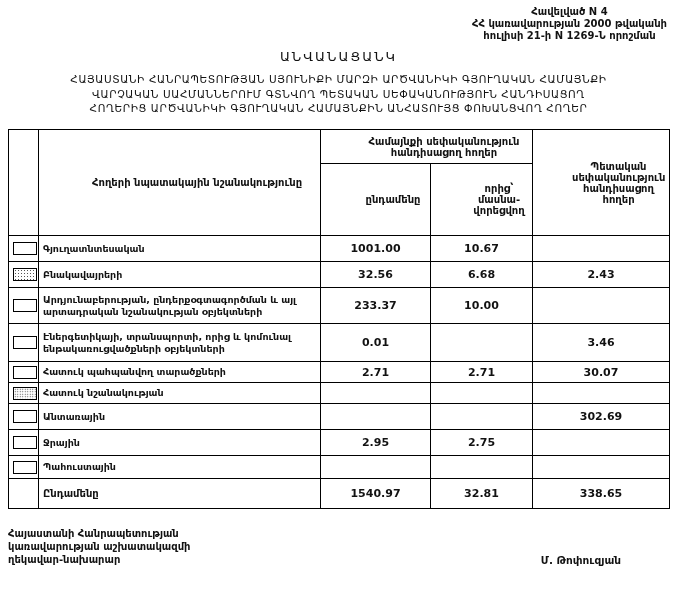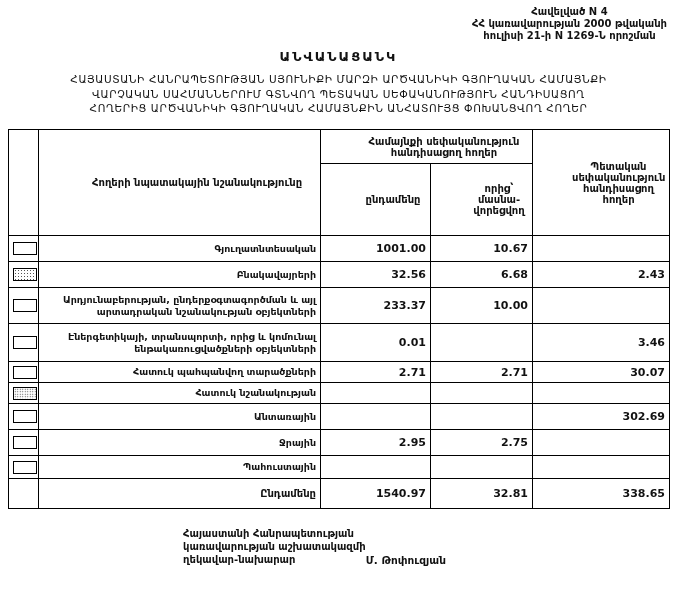--- a/index.html
+++ b/index.html
@@ -11,39 +11,38 @@
   .page{padding:6px 8px 0 8px;position:relative;}
 
   
   .annex{
     width:max-content;margin:0 2px 0 auto;
     text-align:center;font-weight:bold;
     font-size:10px;line-height:1.2;
   }
 
   .doc-title{
-    text-align:center;font-weight:bold;font-size:13px;
+    text-align:center;font-weight:normal;font-size:13px;
     letter-spacing:2px;margin-top:7px;
   }
   .doc-subtitle{
     text-align:center;font-weight:normal;font-size:10.5px;
     letter-spacing:0.6px;line-height:1.4;margin-top:8px;
   }
 
   table.land{
     border-collapse:collapse;table-layout:fixed;
     width:661px;margin-top:13px;
   }
   table.land th, table.land td{
     border:1px solid #000;
     font-weight:bold;
     padding:2px 4px;
     vertical-align:middle;
     overflow:hidden;
-    text-align:right;
   }
   table.land th{font-size:10px;text-align:center;font-weight:bold;padding-left:39px;}
   .r-group{height:34px;}
   .r-sub{height:72px;}
   .prewrap{white-space:pre-line;}
 
   .vertical{
     writing-mode:vertical-rl;
     transform:rotate(180deg);
     height:100px;
@@ -62,21 +61,21 @@
 
   td.purpose{font-size:9.5px;line-height:1.25;padding-left:9px;text-align:left;}
   td.num{font-size:11px;text-align:center;}
 
   tr.h26{height:26px;} tr.h36{height:36px;} tr.h38{height:38px;}
   tr.h21{height:21px;} tr.h23{height:23px;padding-left:32px;} tr.h30{height:30px;}
 
   td.total-label{font-size:10px;padding-left:42px;text-align:left;}
 
   .footer{
-    display:flex;justify-content:center;align-items:flex-end;
+    display:flex;justify-content:space-between;align-items:flex-end;
     margin-top:18px;padding-right:48px;
   }
   .footer-left{font-weight:bold;font-size:10px;line-height:1.3;}
   .footer-right{font-weight:bold;font-size:10.5px;}
 </style>
 </head>
 <body>
 
 <div class="page">
 

